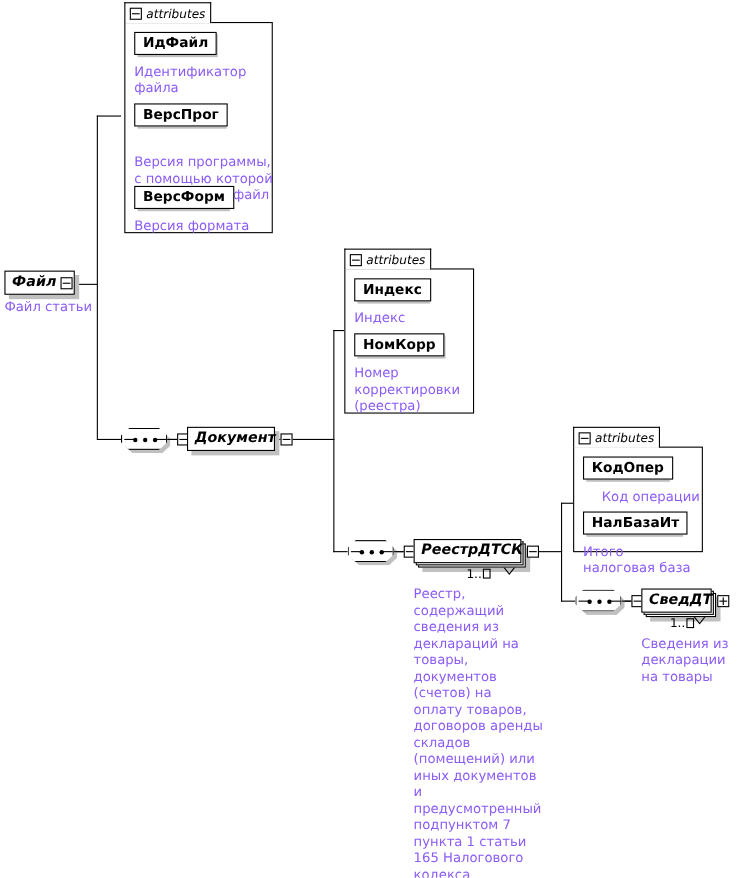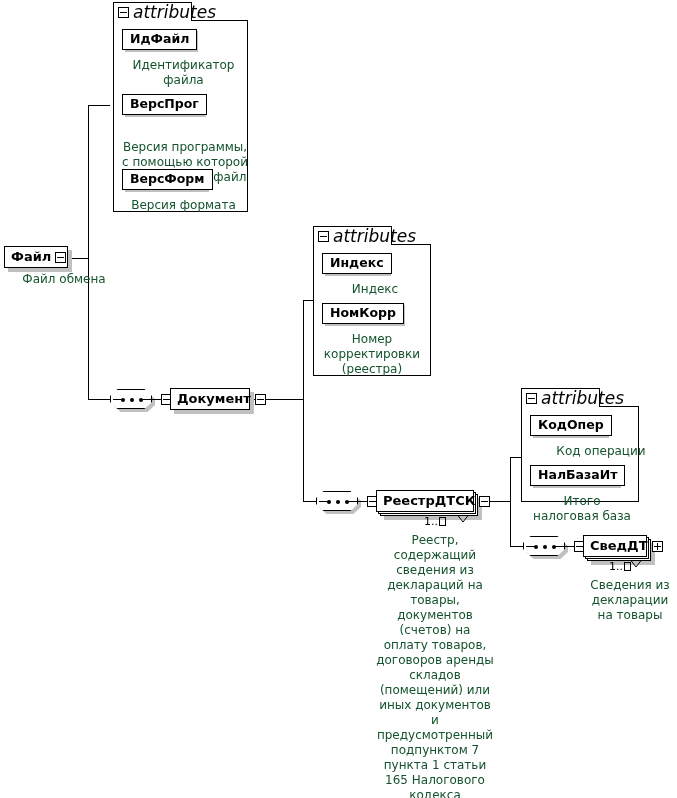--- a/index.html
+++ b/index.html
@@ -43,21 +43,21 @@
     border-bottom: none;
     background: #ffffff;
     display: flex;
     align-items: center;
     padding: 0 6px 0 4px;
     box-sizing: border-box;
     z-index: 3;
   }
   .attrbox .tab .tab-label {
     font-style: italic;
-    font-size: 17px;
+    font-size: 11px;
     color: #000000;
     margin-left: 4px;
     line-height: 1;
     white-space: nowrap;
   }
   .attrbox .body {
     position: absolute;
     left: 0;
     border: 1px solid #000000;
     background: #ffffff;
@@ -122,41 +122,41 @@
   }
   .attr .shadow {
     position: absolute;
     background: #c0c0c0;
     z-index: 1;
   }
 
   
   .desc {
     position: absolute;
-    color: #14532d;
+    color: #8b5cf6;
     font-size: 12px;
     line-height: 15px;
     white-space: pre-line;
-    text-align: center;
   }
 
   
   .node {
     position: absolute;
   }
   .node .nbox {
     position: relative;
     display: flex;
     align-items: center;
     border: 1px solid #000000;
     background: #ffffff;
     height: 22px;
     box-sizing: border-box;
     padding: 0 3px 0 6px;
     z-index: 3;
+    font-style: italic;
   }
   .node .nlabel {
     font-weight: bold;
     font-size: 13px;
     color: #000000;
     line-height: 14px;
     white-space: nowrap;
     margin-right: 4px;
   }
   .node .nbox .expander {
@@ -311,21 +311,21 @@
     </div>
   </div>
 
   <div class="node" style="left:4px; top:246px;">
     <div class="nshadow" style="left:4px; top:4px; width:64px; height:22px;"></div>
     <div class="nbox" style="width:64px;">
       <span class="nlabel">Файл</span>
       <span class="expander"></span>
     </div>
   </div>
-  <div class="desc" style="left:4px; top:272px; width:120px;">Файл обмена</div>
+  <div class="desc" style="left:4px; top:272px; width:120px;">Файл статьи</div>
 
   <div class="seq" style="left:110px; top:389px;">
     <div class="octwrap">
       <div class="octshadow"></div>
       <div class="oct">
         <div class="bar" style="left:2px; width:10px;"></div>
         <div class="bar" style="left:30px; width:10px;"></div>
         <div class="dots">
             <i></i>
             <i></i>

